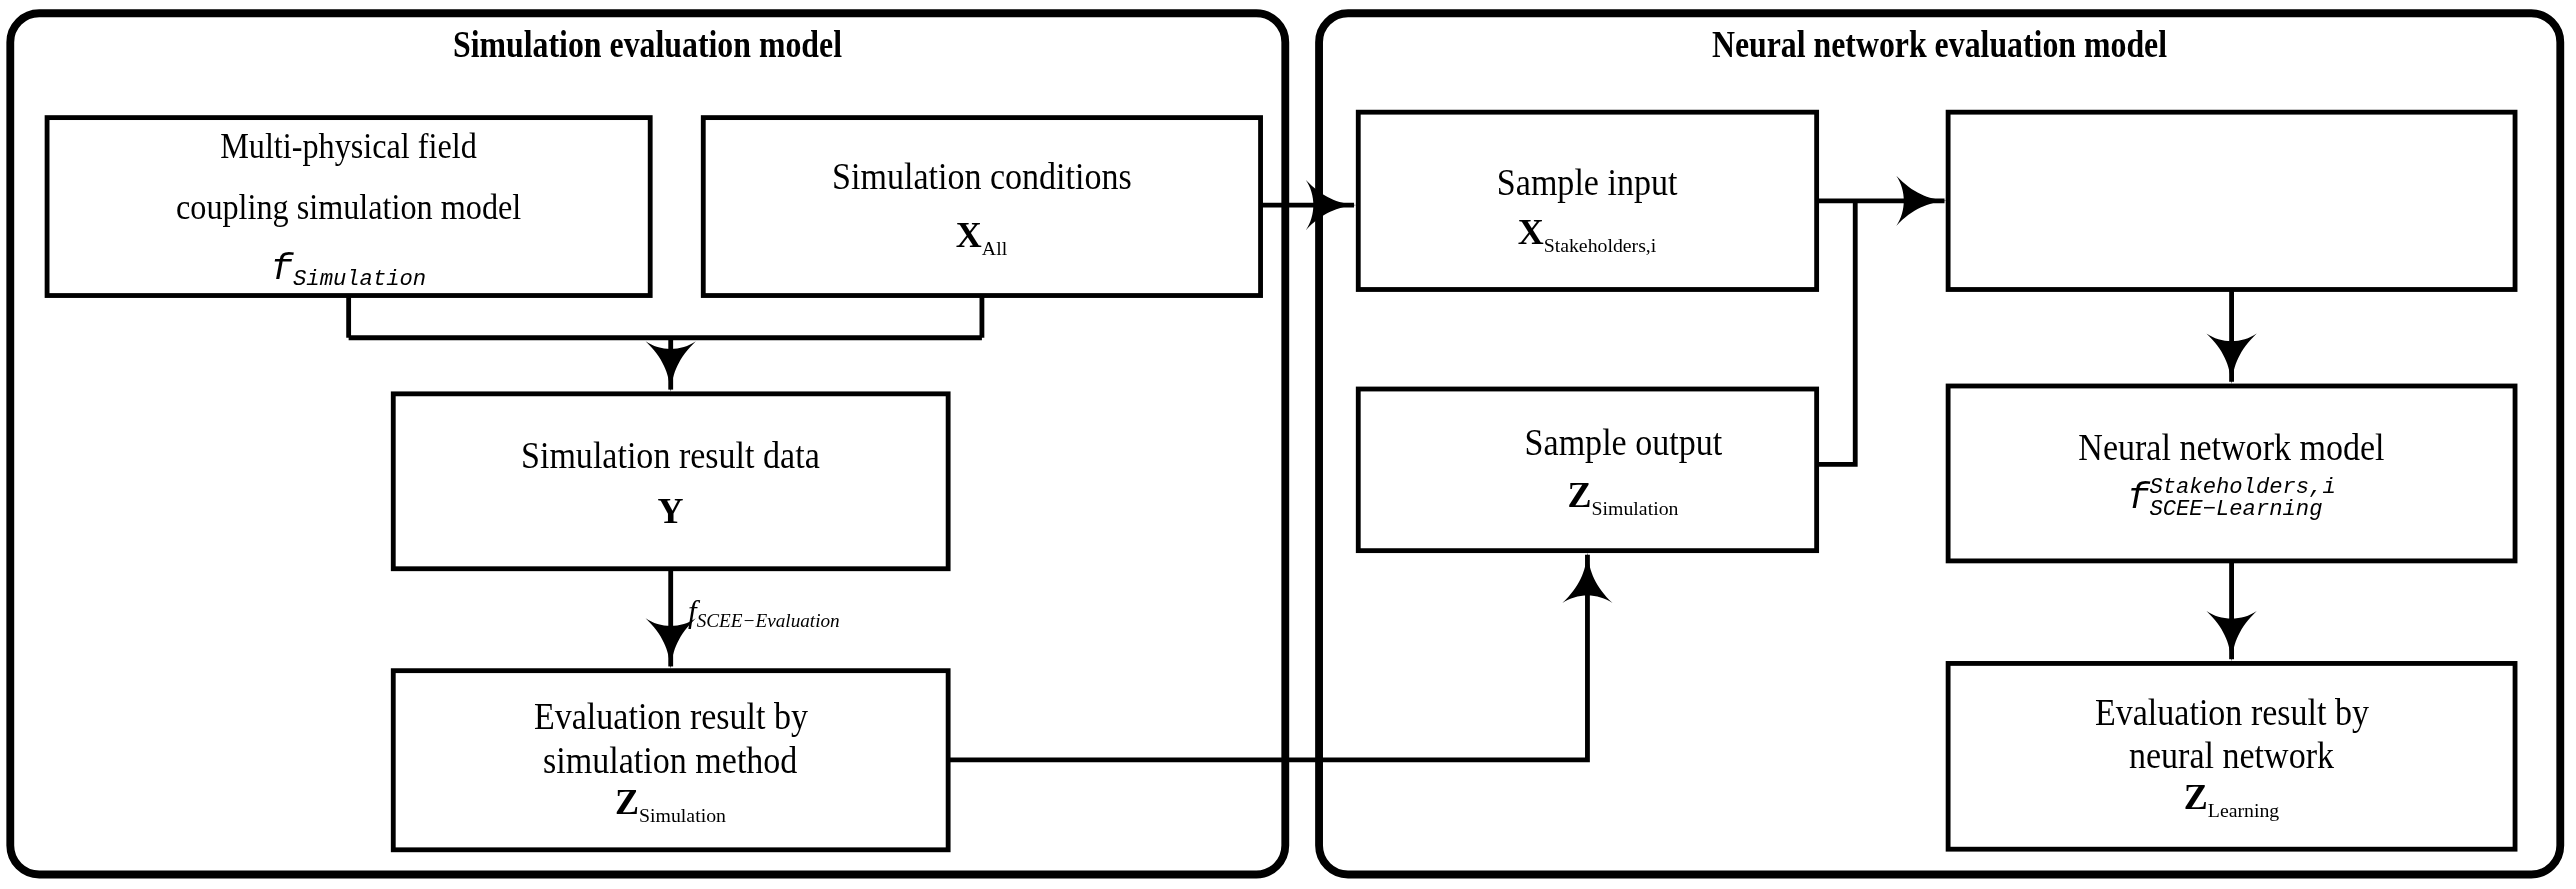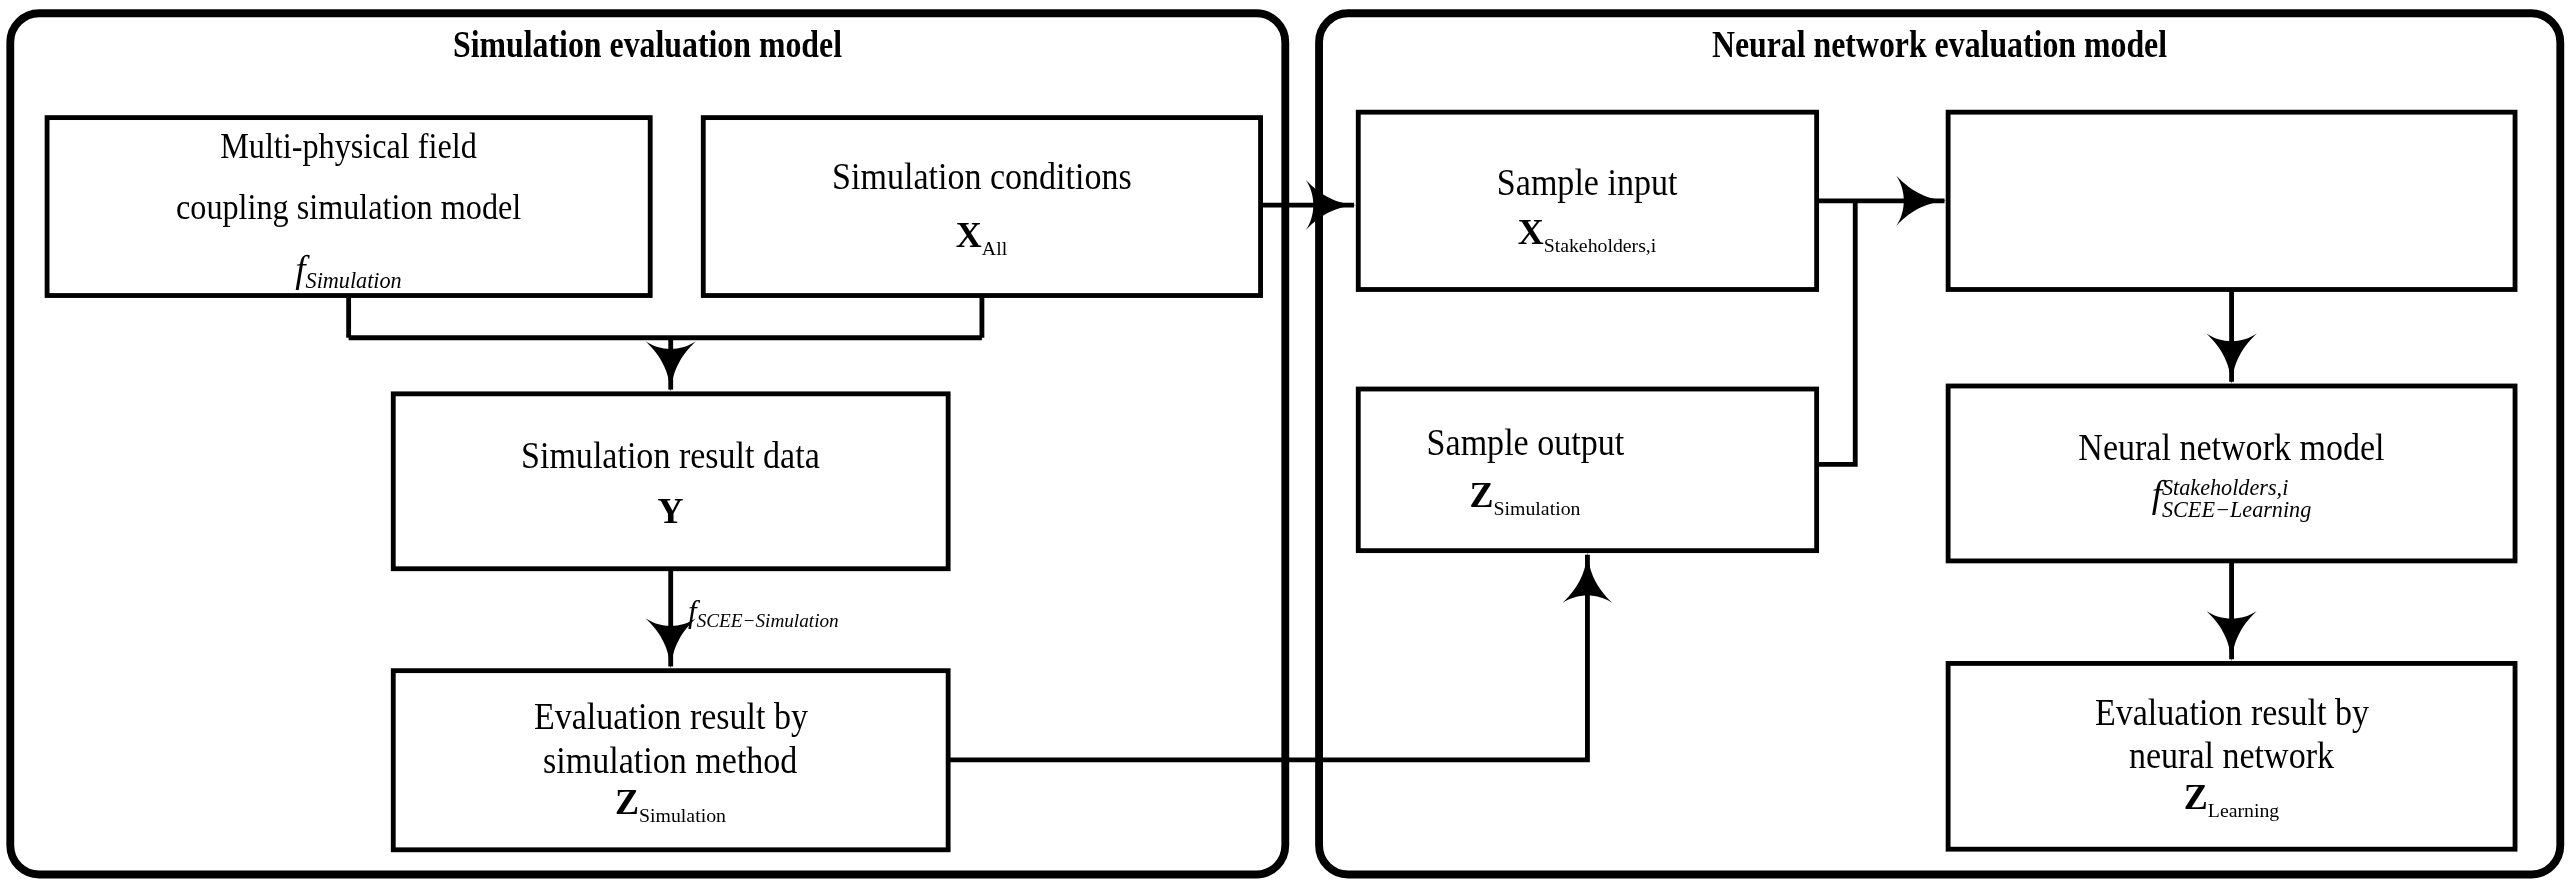--- a/index.html
+++ b/index.html
@@ -60,20 +60,21 @@
     font-family: "Liberation Serif", "DejaVu Serif", serif;
   }
   .fn {
     position: relative;
     display: inline-block;
     font-style: italic;
     font-weight: normal;
     font-size: 37px;
     white-space: nowrap;
     line-height: 1;
+    font-family: Liberation Mono, monospace;
   }
   .fn .fsub {
     font-size: 0.60em;
     font-style: italic;
   }
   .updown {
     position: relative;
     display: inline-block;
     vertical-align: middle;
     text-align: left;
@@ -157,29 +158,29 @@
     <span class="node-line" style="font-size:37px;">Simulation result data</span>
     <span class="sym" style="margin-top:15.7px;"><span>Y</span></span>
   </div>
 
   <div class="node-text" style="left:393px; top:671px; width:555px; height:179px;">
     <span class="node-line" style="font-size:37px;">Evaluation result by</span>
     <span class="node-line" style="font-size:37px;">simulation method</span>
     <span class="sym" style="margin-top:1.2px;"><span>Z</span><sub>Simulation</sub></span>
   </div>
 
-  <div class="edge-label" style="left:688px; top:594px;"><span style="font-style:italic;">f</span><span class="fsub" style="position:relative; top:0.28em;">SCEE−Simulation</span></div>
+  <div class="edge-label" style="left:688px; top:594px;"><span style="font-style:italic;">f</span><span class="fsub" style="position:relative; top:0.28em;">SCEE−Evaluation</span></div>
 
   <div class="node-text" style="left:1358px; top:120px; width:458px; height:177px;">
     <span class="node-line" style="font-size:37px;">Sample input</span>
     <span class="sym" style="margin-top:10px;"><span>X</span><sub>Stakeholders,i</sub></span>
   </div>
 
 
-  <div class="node-text" style="left:1296px; top:389px; width:458px; height:162px;justify-content:center;">
+  <div class="node-text" style="left:1394px; top:389px; width:458px; height:162px;justify-content:center;">
     <span class="node-line" style="font-size:37px;">Sample output</span>
     <span class="sym" style="margin-top:13.3px;"><span>Z</span><sub>Simulation</sub></span>
   </div>
 
   <div class="node-text" style="left:1948px; top:386px; width:567px; height:175px;">
     <span class="node-line" style="font-size:37px;">Neural network model</span>
     <span class="fn" style="margin-top:6px;"><span>f</span><span class="updown"><span class="up">Stakeholders,i</span><span class="dn">SCEE−Learning</span></span></span>
   </div>
 
   <div class="node-text" style="left:1948px; top:663px; width:567px; height:186px;">

